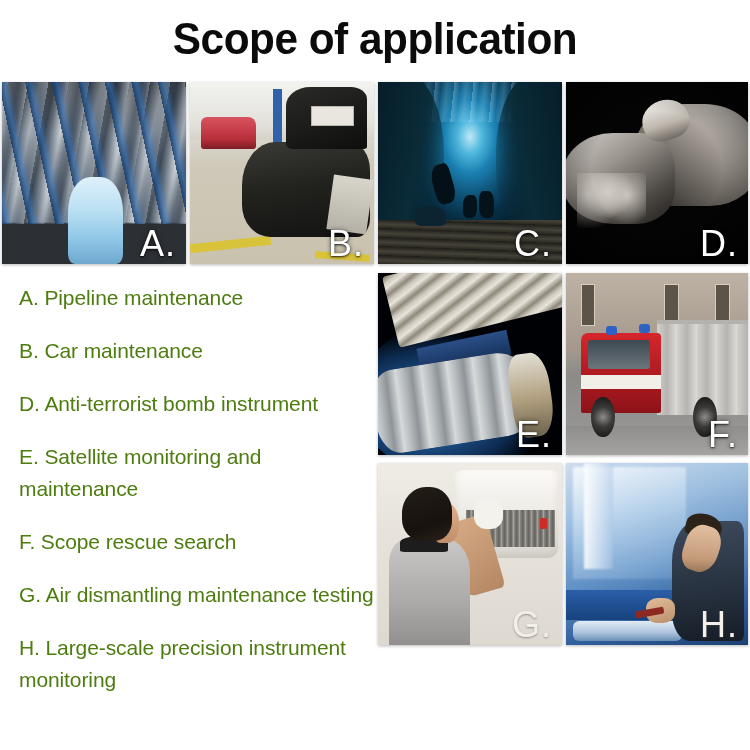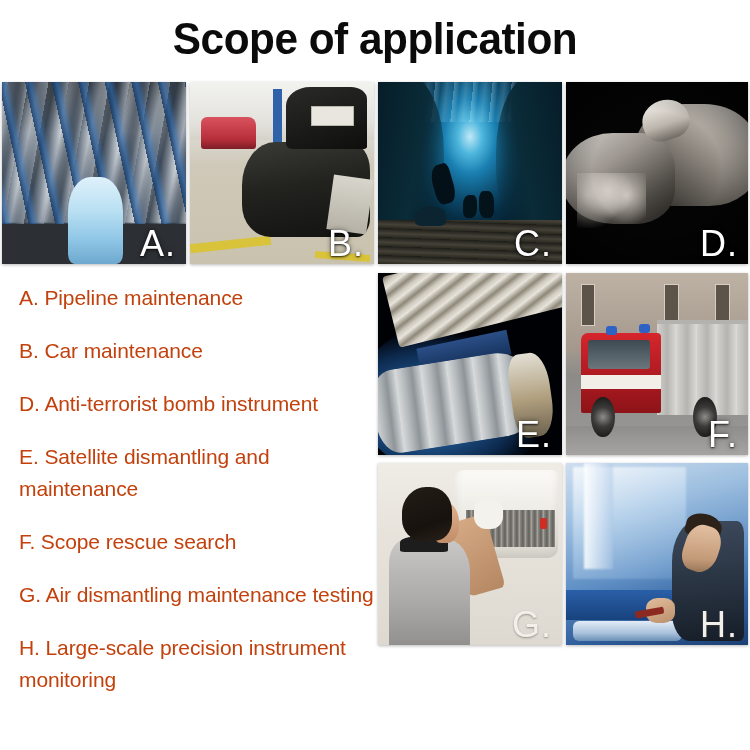--- a/index.html
+++ b/index.html
@@ -634,21 +634,21 @@
   .desc-list {
     position: absolute;
     left: 19px;
     top: 282px;
     width: 360px;
   }
   .desc-item {
     font-family: "Liberation Sans", sans-serif;
     font-size: 21px;
     line-height: 32px;
-    color: #c2410c;
+    color: #4d7c0f;
     margin-bottom: 21px;
     letter-spacing: -0.1px;
   }
   .desc-item.last { margin-bottom: 0; }
 </style>
 </head>
 <body>
 
 <div id="page">
 
@@ -756,19 +756,19 @@
       <div class="whand"></div>
       <div class="tool"></div>
     </div>
     <div class="tile-letter dim">H.</div>
   </div>
 
   <div class="desc-list">
     <div class="desc-item">A. Pipeline maintenance</div>
     <div class="desc-item">B. Car maintenance</div>
     <div class="desc-item">D. Anti-terrorist bomb instrument</div>
-    <div class="desc-item">E. Satellite dismantling and maintenance</div>
+    <div class="desc-item">E. Satellite monitoring and maintenance</div>
     <div class="desc-item">F. Scope rescue search</div>
     <div class="desc-item">G. Air dismantling maintenance testing</div>
     <div class="desc-item last">H. Large-scale precision instrument monitoring</div>
   </div>
 
 </div>
 
 </body></html>

